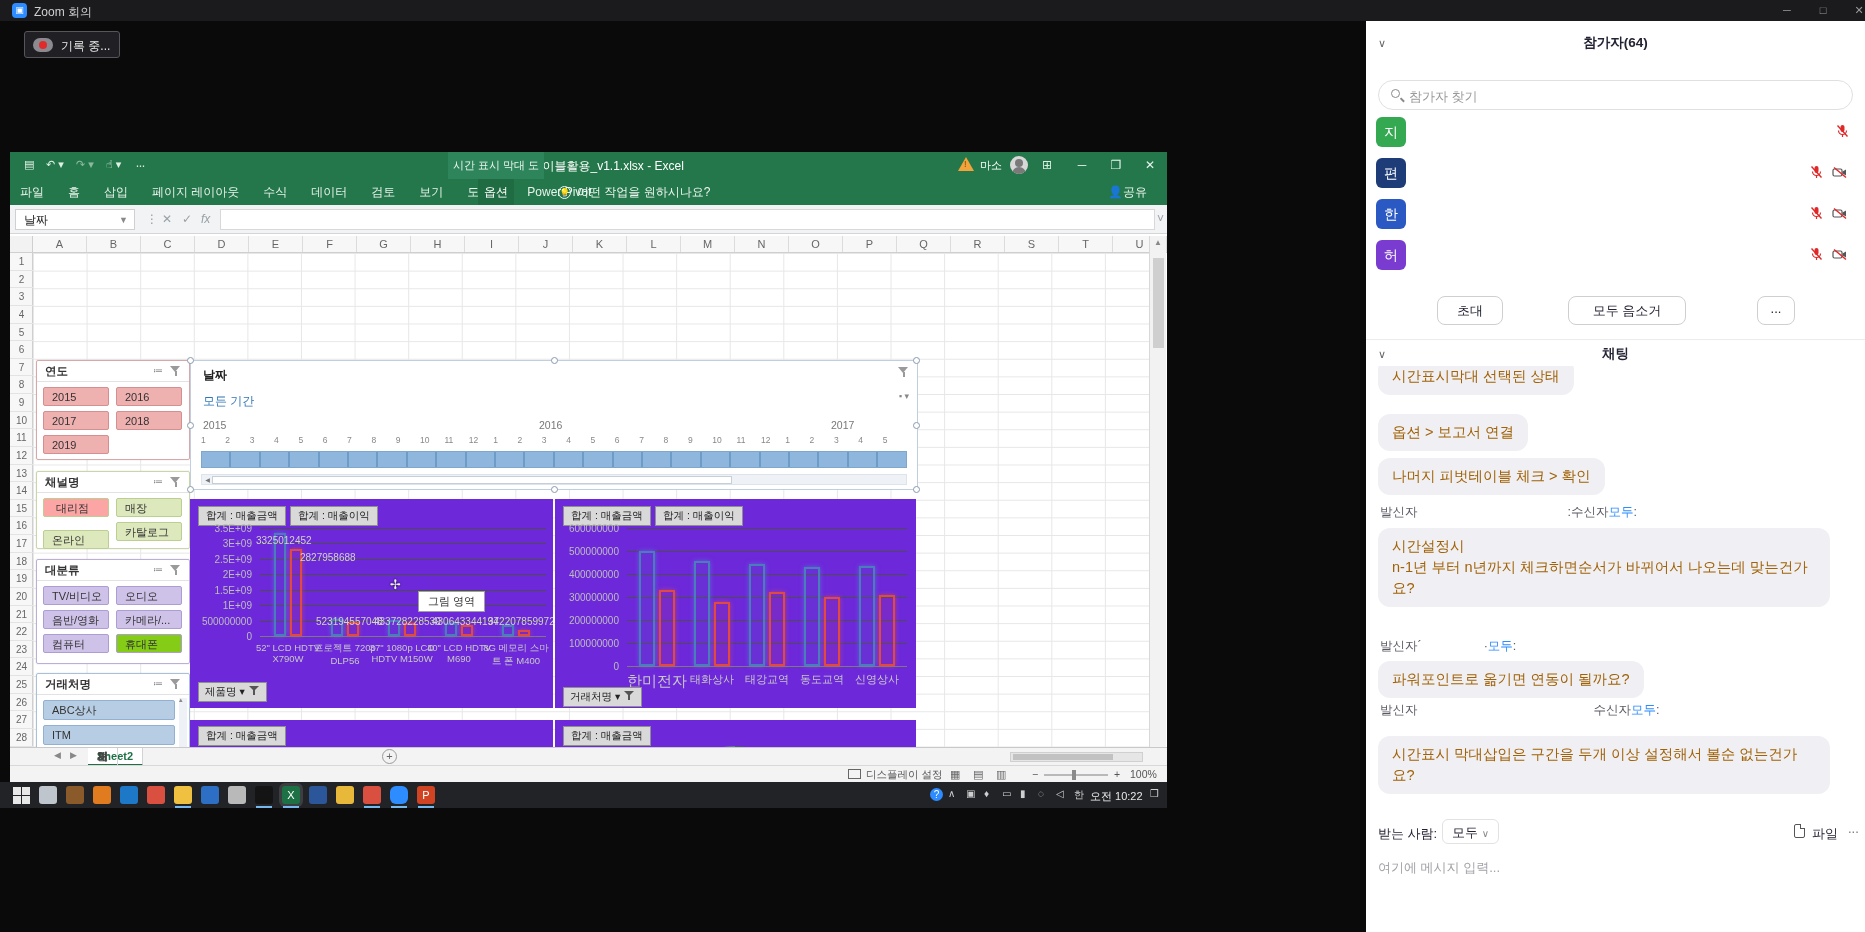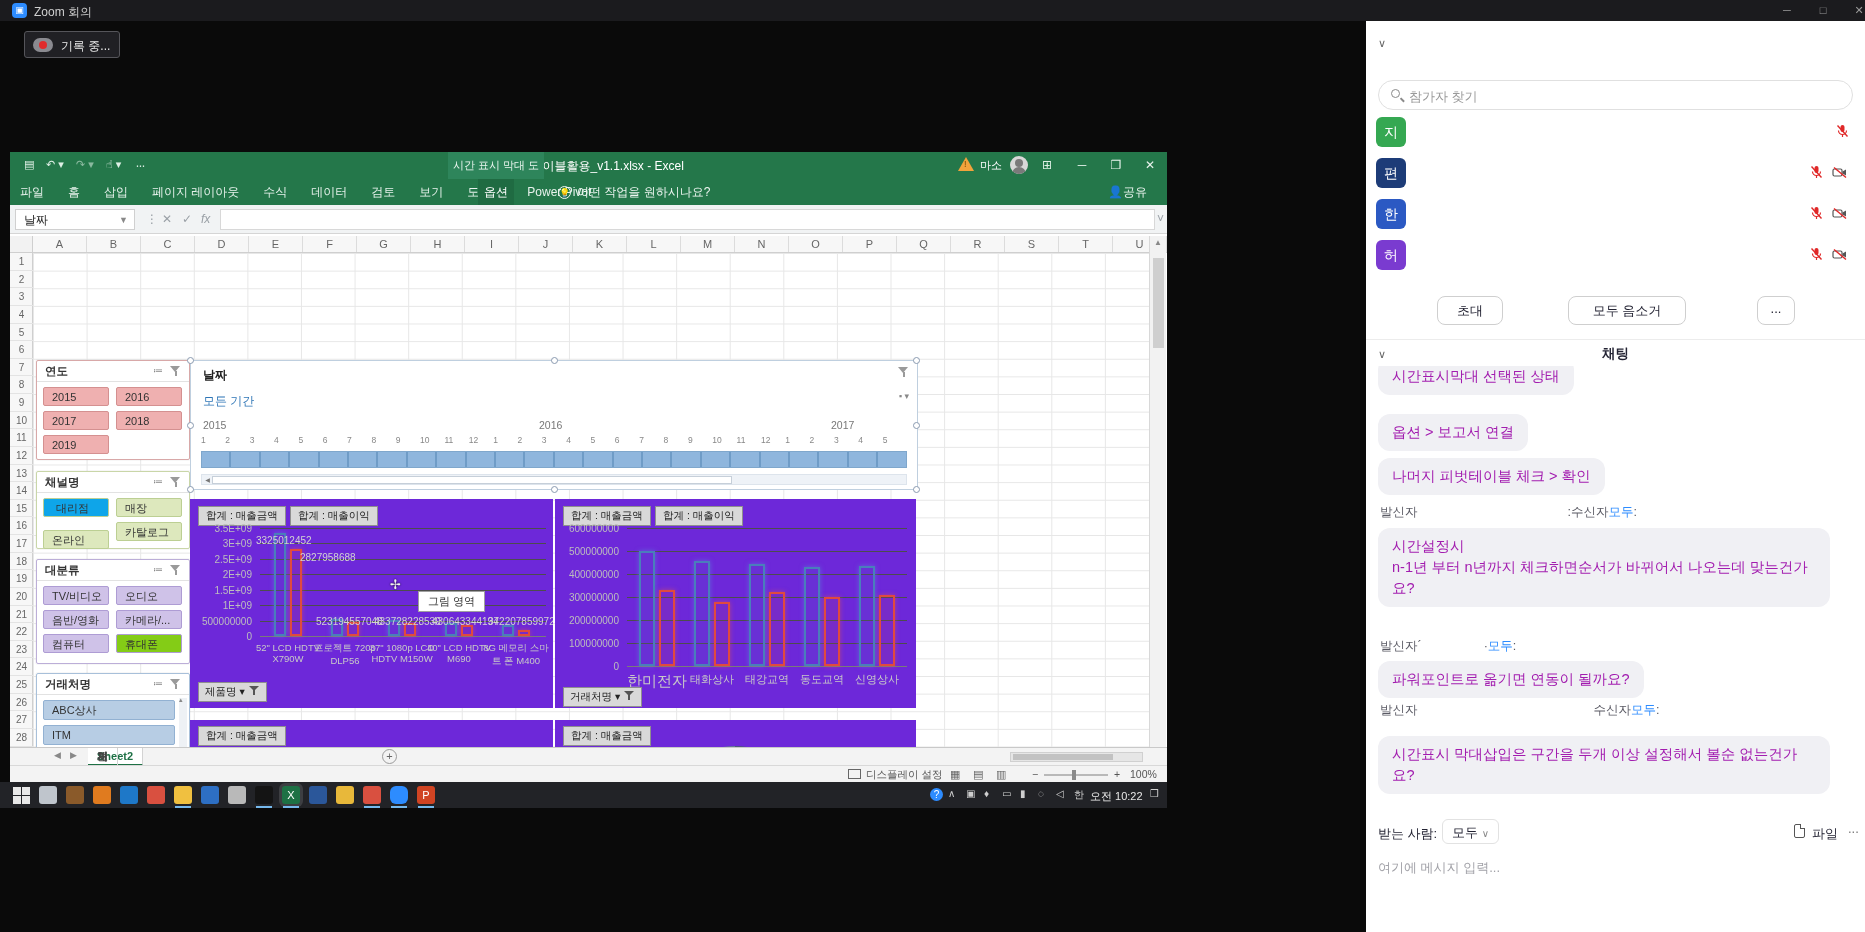--- a/index.html
+++ b/index.html
@@ -167,21 +167,21 @@
   #p-search span { position:absolute; left:30px; top:7px; font-size:13px; color:#9a9a9a; }
   .prow { position:absolute; left:0; width:499px; height:38px; }
   .pavatar { position:absolute; left:10px; top:0; width:30px; height:30px; border-radius:6px;
     color:#fff; font-size:14px; text-align:center; line-height:30px; }
   .pico { position:absolute; top:7px; }
   .pillbtn { position:absolute; height:29px; background:#fff; border:1px solid #cfcfcf; border-radius:8px;
     font-size:13px; color:#232333; text-align:center; }
   #p-divider { left:0; top:318px; width:499px; height:1px; background:#ececec; }
   #chat-zone { left:0; top:345px; width:499px; height:455px; overflow:hidden; }
   .bubble { position:absolute; left:12px; background:#f0f0f4; border-radius:12px;
-    font-size:14.5px; color:#a21caf; padding:8px 14px; max-width:452px; line-height:1.45; white-space:pre-wrap; }
+    font-size:14.5px; color:#a16207; padding:8px 14px; max-width:452px; line-height:1.45; white-space:pre-wrap; }
   .sender { position:absolute; left:14px; font-size:12.5px; color:#5a5a64; }
   .sender .blue { color:#2d8cff; }
   #chat-footer { left:0; top:798px; width:499px; height:34px; font-size:13px; }
   #to-label { left:12px; top:6px; }
   #to-pill { left:76px; top:0; height:25px; border:1px solid #e2e2e2; border-radius:6px; padding:4px 9px; }
   #file-ic { left:428px; top:5px; width:11px; height:14px; border:1px solid #555; border-radius:2px; }
   #file-ic:after { content:""; position:absolute; right:-1px; top:-1px; width:4px; height:4px; background:#fff; border-left:1px solid #555; border-bottom:1px solid #555; }
   #file-txt { left:446px; top:6px; }
   #chat-more { left:482px; top:2px; color:#777; }
   #chat-input { left:12px; top:838px; font-size:13px; color:#a2a2a8; }
@@ -325,21 +325,21 @@
             <div class="slbtn w2" style="background: rgb(239, 176, 176); border: 1px solid rgb(212, 144, 144);">2019</div>
           </div>
         </div>
         <div class="slicer" style="left: 26px; top: 218px; width: 154px; height: 78px; border-color: rgb(201, 214, 168);">
           <div class="sl-head">
             <div class="sl-title">채널명</div>
             <div class="sl-ico" style="right: 26px;">≔</div>
             <div class="funnel" style="right: 8px;"></div>
           </div>
           <div class="sl-body">
-            <div class="slbtn w2" style="background: #0ea5e9; border: 1px solid rgb(188, 207, 147); padding-left: 12px;">대리점</div>
+            <div class="slbtn w2" style="background: #fca5a5; border: 1px solid rgb(188, 207, 147); padding-left: 12px;">대리점</div>
             <div class="slbtn w2" style="background: rgb(221, 232, 189); border: 1px solid rgb(188, 207, 147);">매장</div>
             <div class="slbtn w2" style="background: rgb(221, 232, 189); border: 1px solid rgb(188, 207, 147); margin-top: 8px;">온라인</div>
             <div class="slbtn w2" style="background: rgb(221, 232, 189); border: 1px solid rgb(188, 207, 147);">카탈로그</div>
           </div>
         </div>
         <div class="slicer" style="left: 26px; top: 306px; width: 154px; height: 105px; border-color: rgb(188, 174, 216);">
           <div class="sl-head">
             <div class="sl-title">대분류</div>
             <div class="sl-ico" style="right: 26px;">≔</div>
             <div class="funnel" style="right: 8px;"></div>
@@ -601,20 +601,21 @@
       <div class="tray" style="left: 1038px;">◌</div>
       <div class="tray" style="left: 1056px;">◁</div>
       <div class="tray" style="left: 1074px;">한</div>
     </div>
   <div class="abs" id="tb-time">오전 10:22</div>
 <div class="tray" style="left: 1150px;">❒</div>
   </div>
 
 <div class="abs" id="panel">
   <div class="abs chev" style="top:16px">∨</div>
+  <div class="abs sec-head" style="top:13px">참가자(64)</div>
   <div class="abs" id="p-search">
     <div class="abs" id="mag"></div>
     <span>참가자 찾기</span>
   </div>
   <div id="people">
       <div class="prow" style="top: 96px;">
         <div class="pavatar" style="background: rgb(53, 168, 82);">지</div>
         <div class="pico" style="left: 470px;"><svg width="13" height="15" viewBox="0 0 13 15">
             <rect x="4.5" y="1" width="4" height="7" rx="2" fill="#e02828"></rect>
             <path d="M2.5 6.5 a4 4 0 0 0 8 0" fill="none" stroke="#e02828" stroke-width="1.2"></path>

